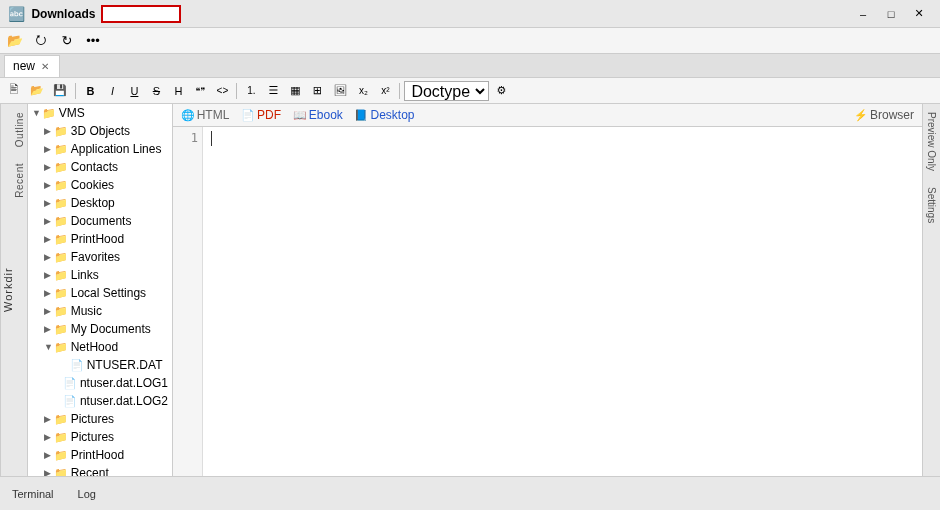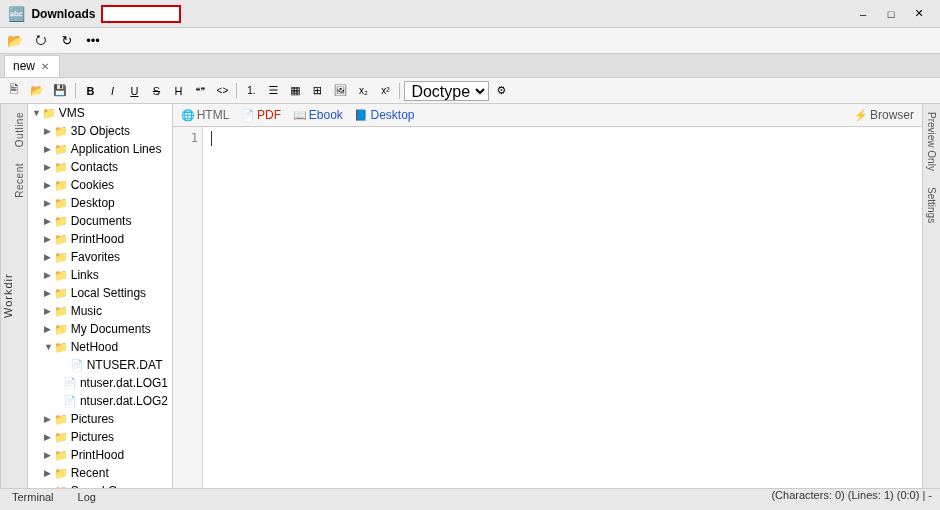--- a/index.html
+++ b/index.html
@@ -275,23 +275,23 @@
       font-family: monospace;
       overflow: auto;
       background: white;
       outline: none;
       cursor: text;
     }
 
     
     #status-bar {
       display: flex;
-      align-items: flex-start;
+      align-items: center;
       background: #e8e8e8;
-      height: 22px;
+      height: 34px;
       padding: 0 8px;
       border-top: 1px solid #ccc;
       font-size: 11px;
       color: #333;
       justify-content: space-between;
     }
     #status-left {
       display: flex;
       gap: 16px;
     }
@@ -548,21 +548,20 @@
     <div class="sidebar-label" style="writing-mode:vertical-rl; font-size:10px; color:#555; margin-top:16px; cursor:pointer;">Settings</div>
   </div>
 
 </div>
 
 <div id="status-bar">
   <div id="status-left">
     <span class="status-tab">Terminal</span>
     <span class="status-tab">Log</span>
   </div>
-  <span>(Characters: 0) (Lines: 1) (0:0) | -</span>
 </div>
 
 <style>
   @keyframes blink {
     0%, 100% { opacity: 1; }
     50% { opacity: 0; }
   }
 </style>
 
 </body></html>

